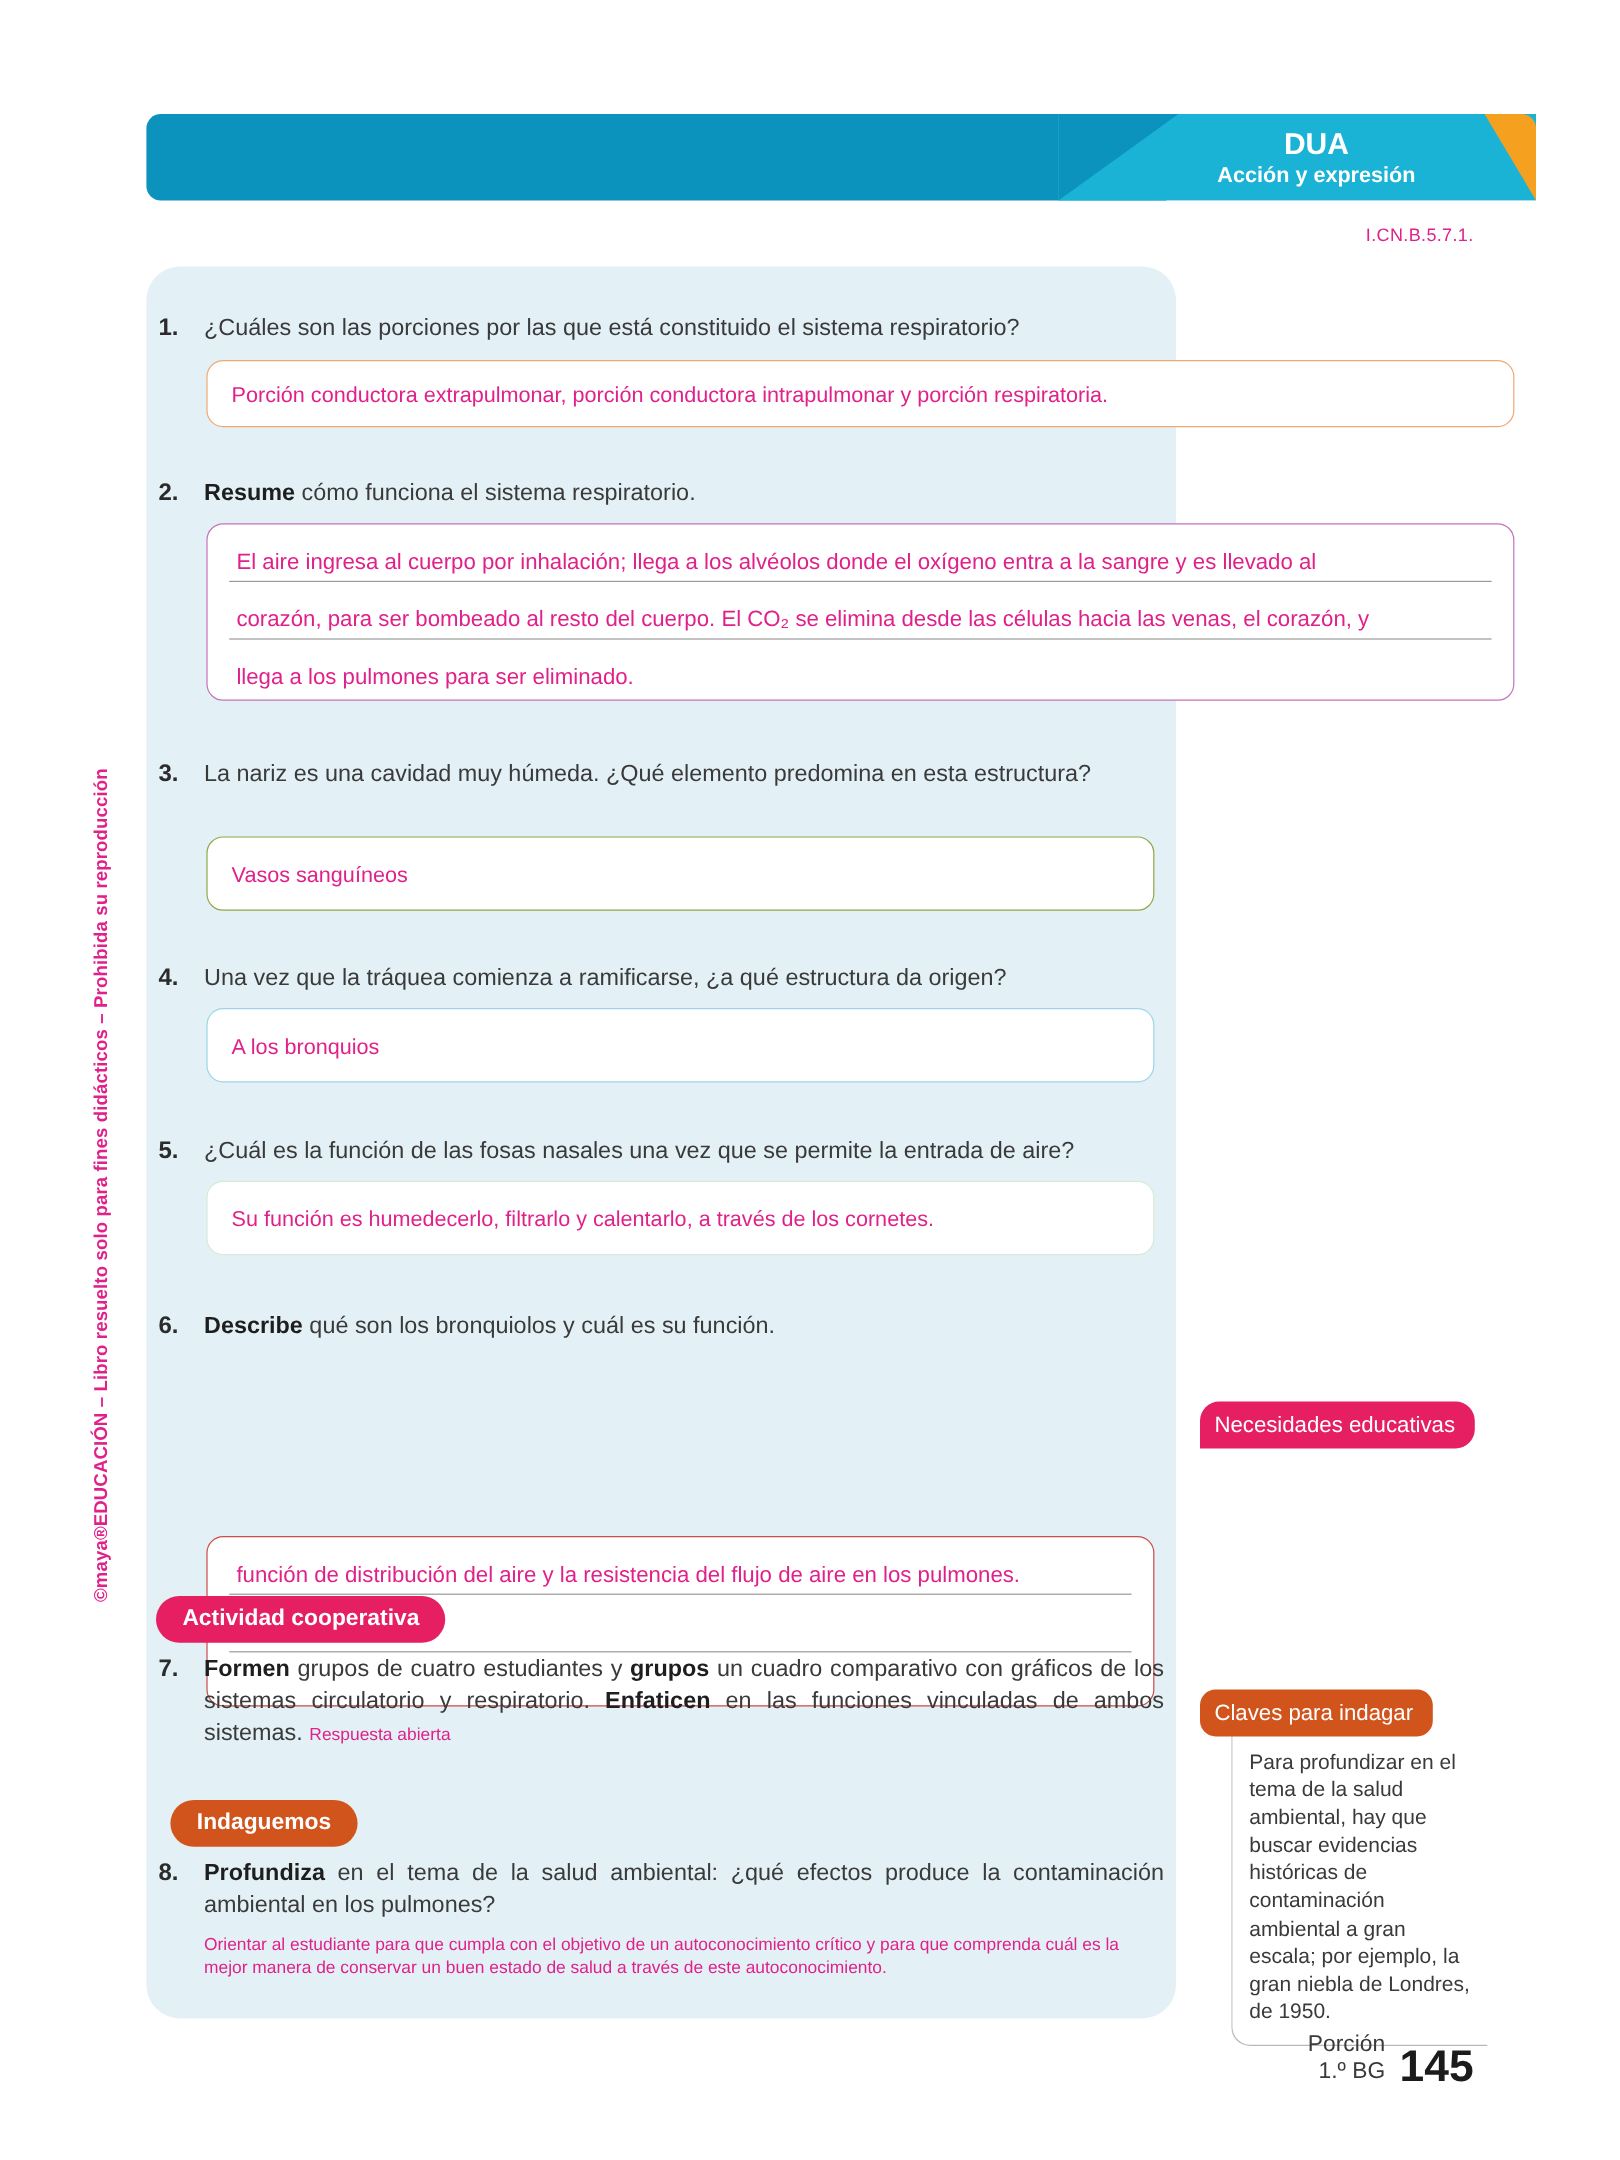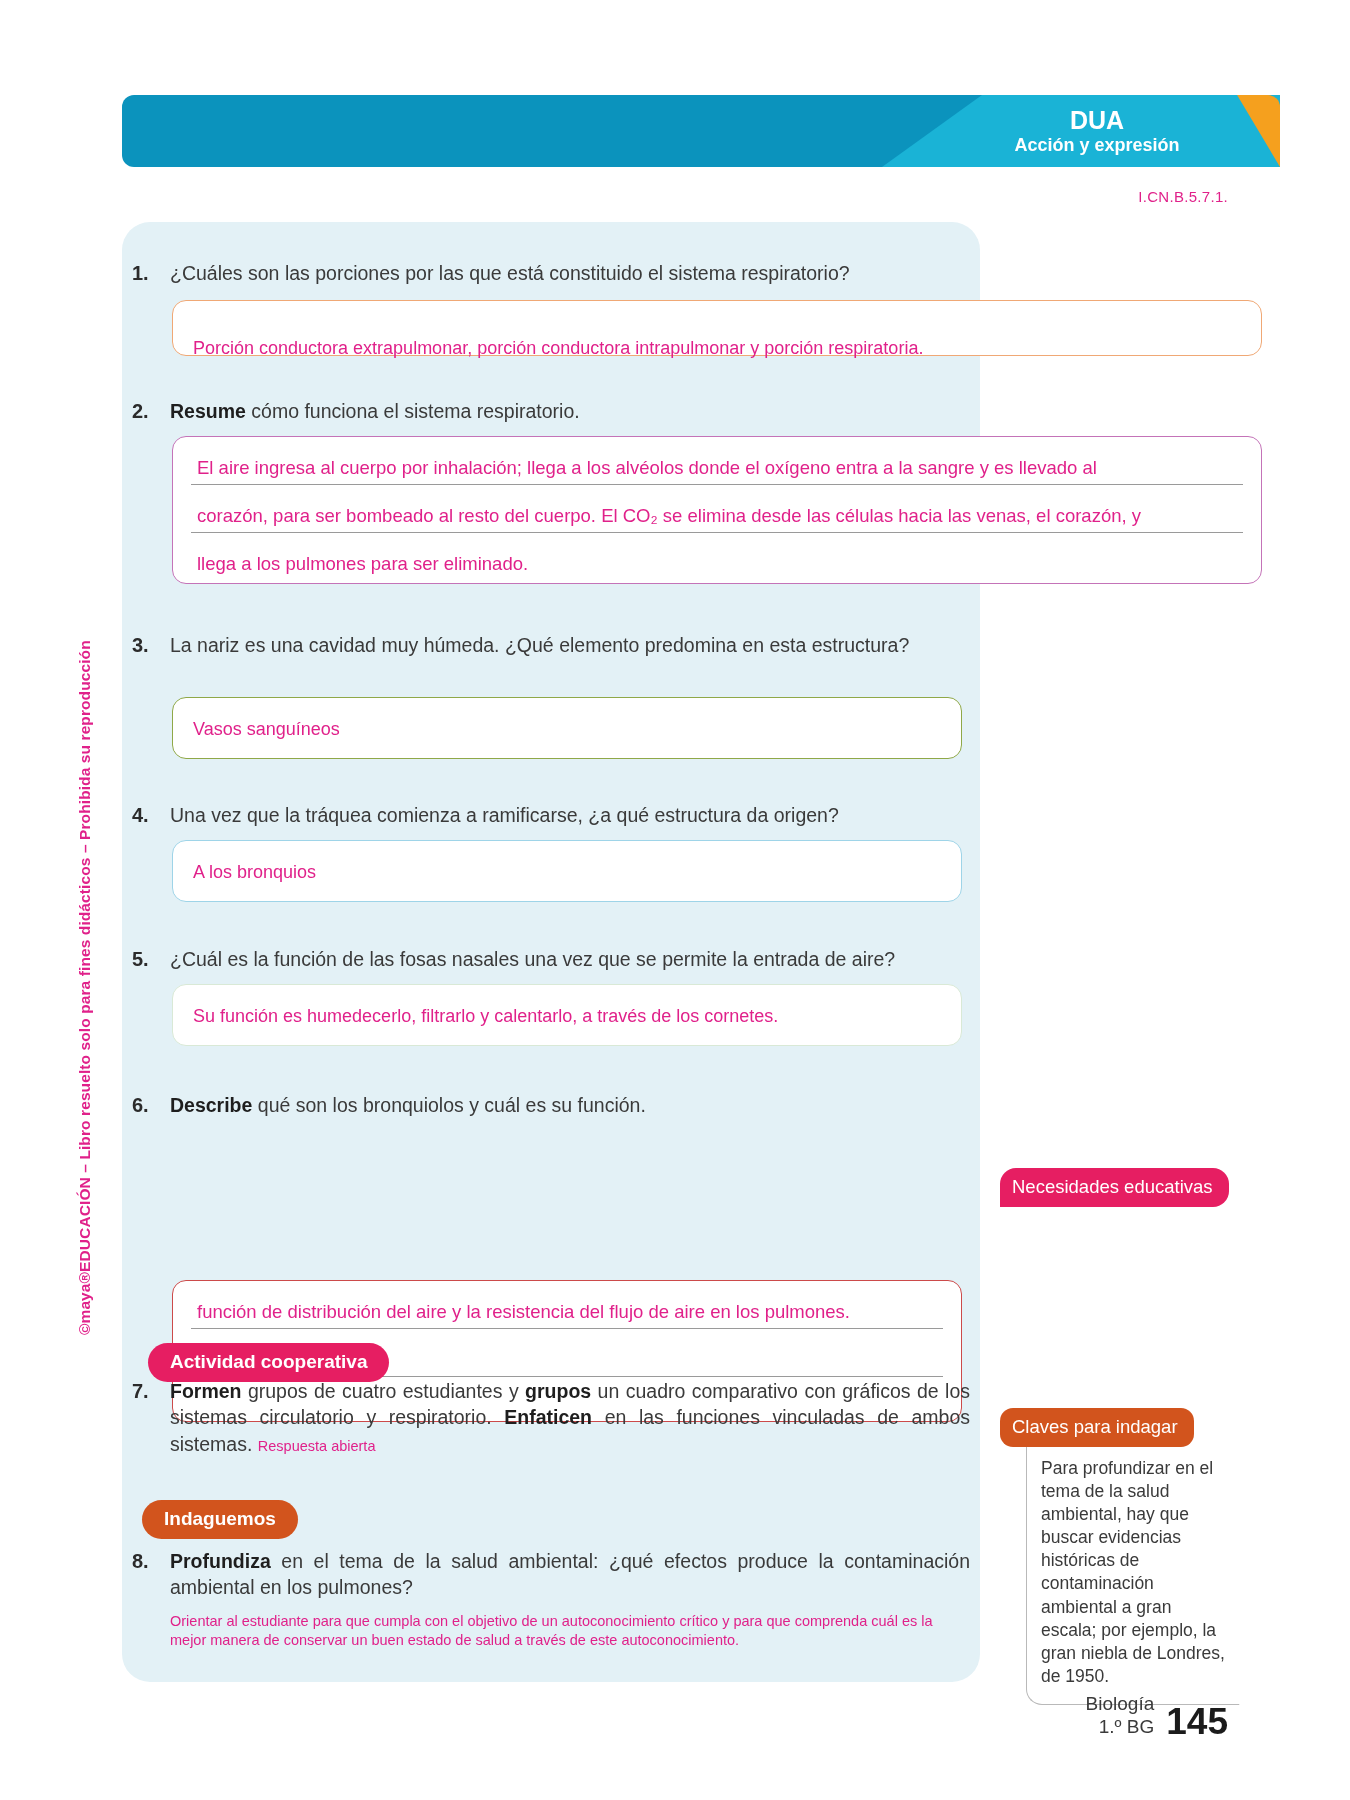--- a/index.html
+++ b/index.html
@@ -229,21 +229,21 @@
 
 <div class="side-copy">©maya®EDUCACIÓN – Libro resuelto solo para fines didácticos – Prohibida su reproducción</div>
 
 <div class="panel"></div>
 
 <div class="q-row" style="left:132px; top:260px; width:820px;">
   <div class="q-num">1.</div>
   <div class="q-text">¿Cuáles son las porciones por las que está constituido el sistema respiratorio?</div>
 </div>
 <div class="ans-box" style="left:172px; top:300px; width:1090px; height:56px; border-color:#f0a875;">
-  <div class="ans-text" style="line-height:56px;margin-top:19px;">Porción conductora extrapulmonar, porción conductora intrapulmonar y porción respiratoria.</div>
+  <div class="ans-text" style="line-height:56px;">Porción conductora extrapulmonar, porción conductora intrapulmonar y porción respiratoria.</div>
 </div>
 
 <div class="q-row" style="left:132px; top:398px; width:820px;">
   <div class="q-num">2.</div>
   <div class="q-text"><b>Resume</b><span> cómo funciona el sistema respiratorio.</span></div>
 </div>
 <div class="ans-box ans-lined" style="left:172px; top:436px; width:1090px; height:148px; border-color:#c473b8;">
   <div class="line">El aire ingresa al cuerpo por inhalación; llega a los alvéolos donde el oxígeno entra a la sangre y es llevado al</div>
   <div class="line">corazón, para ser bombeado al resto del cuerpo. El CO₂ se elimina desde las células hacia las venas, el corazón, y</div>
   <div class="line" style="border-bottom:none;">llega a los pulmones para ser eliminado.</div>
@@ -275,21 +275,21 @@
 
 <div class="q-row" style="left:132px; top:1092px; width:830px;">
   <div class="q-num">6.</div>
   <div class="q-text"><b>Describe</b><span> qué son los bronquiolos y cuál es su función.</span></div>
 </div>
 <div class="ans-box ans-lined" style="left:172px; top:1132px; width:790px; height:142px; border-color:#cc4a4a;">
   <div class="line">función de distribución del aire y la resistencia del flujo de aire en los pulmones.</div>
   <div class="line blank">&nbsp;</div>
 </div>
 
-<div class="pill pill-pink" style="left:148px; top:1330px;margin-top:13px;">Actividad cooperativa</div>
+<div class="pill pill-pink" style="left:130px; top:1330px;">Actividad cooperativa</div>
 <div class="q-row" style="left:132px; top:1378px; width:838px;">
   <div class="q-num">7.</div>
   <div class="q-text q-just"><b>Formen</b><span> grupos de cuatro estudiantes y </span><b>grupos</b><span> un cuadro comparativo con gráficos de los sistemas circulatorio y respiratorio. </span><b>Enfaticen</b><span> en las funciones vinculadas de ambos sistemas. </span><span class="note-small">Respuesta abierta</span></div>
 </div>
 
 <div class="pill pill-orange" style="left:142px; top:1500px;">Indaguemos</div>
 <div class="q-row" style="left:132px; top:1548px; width:838px;">
   <div class="q-num">8.</div>
   <div class="q-text q-just"><b>Profundiza</b><span> en el tema de la salud ambiental: ¿qué efectos produce la contaminación ambiental en los pulmones?</span></div>
 </div>
@@ -299,17 +299,17 @@
   <div class="callout-tab pink">Necesidades educativas</div>
 </div>
 
 <div class="callout" style="left:1000px; top:1408px;">
   <div class="callout-tab orange">Claves para indagar</div>
   <div class="callout-body">Para profundizar en el tema de la salud ambiental, hay que buscar evidencias históricas de contaminación ambiental a gran escala; por ejemplo, la gran niebla de Londres, de 1950.</div>
 </div>
 
 <div class="footer">
   <div class="footer-label">
-    <div>Biología</div>
+    <div>Porción</div>
     <div>1.º BG</div>
   </div>
   <div class="footer-page">145</div>
 </div>
 
 </body></html>

